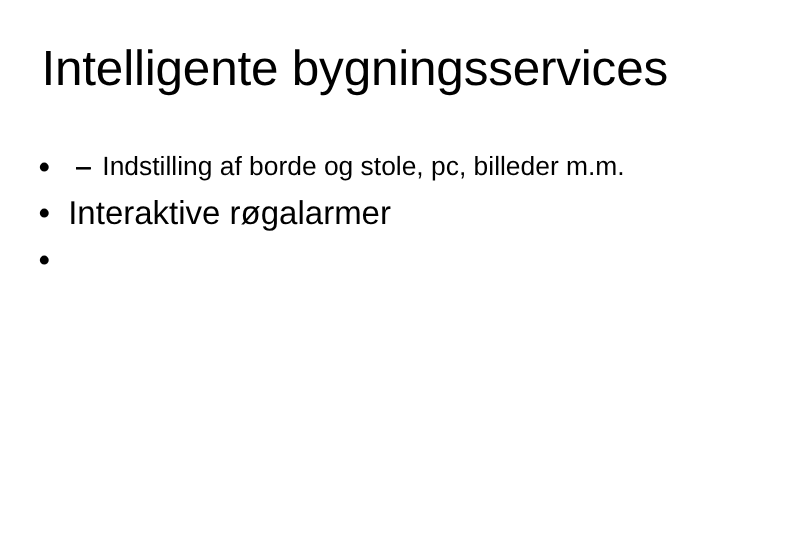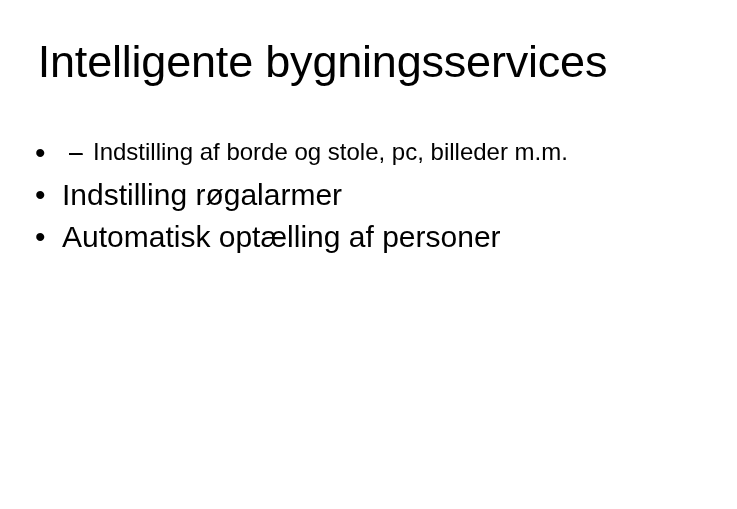--- a/index.html
+++ b/index.html
@@ -136,24 +136,23 @@
           </li>
           <li class="l2">
             <span class="bullet2">–</span>
             <span class="l2-text">Indstilling af borde og stole, pc, billeder m.m.</span>
           </li>
         </ul>
       </div>
 
       <li class="l1">
         <span class="bullet1">•</span>
-        <span class="l1-text">Indstilling røgalarmer</span>
+        <span class="l1-text">Interaktive røgalarmer</span>
       </li>
 
       <li class="l1">
         <span class="bullet1">•</span>
-        <span class="l1-text">Automatisk optælling af personer</span>
       </li>
 
     </ul>
   </div>
 
 </div>
 
 </body></html>

